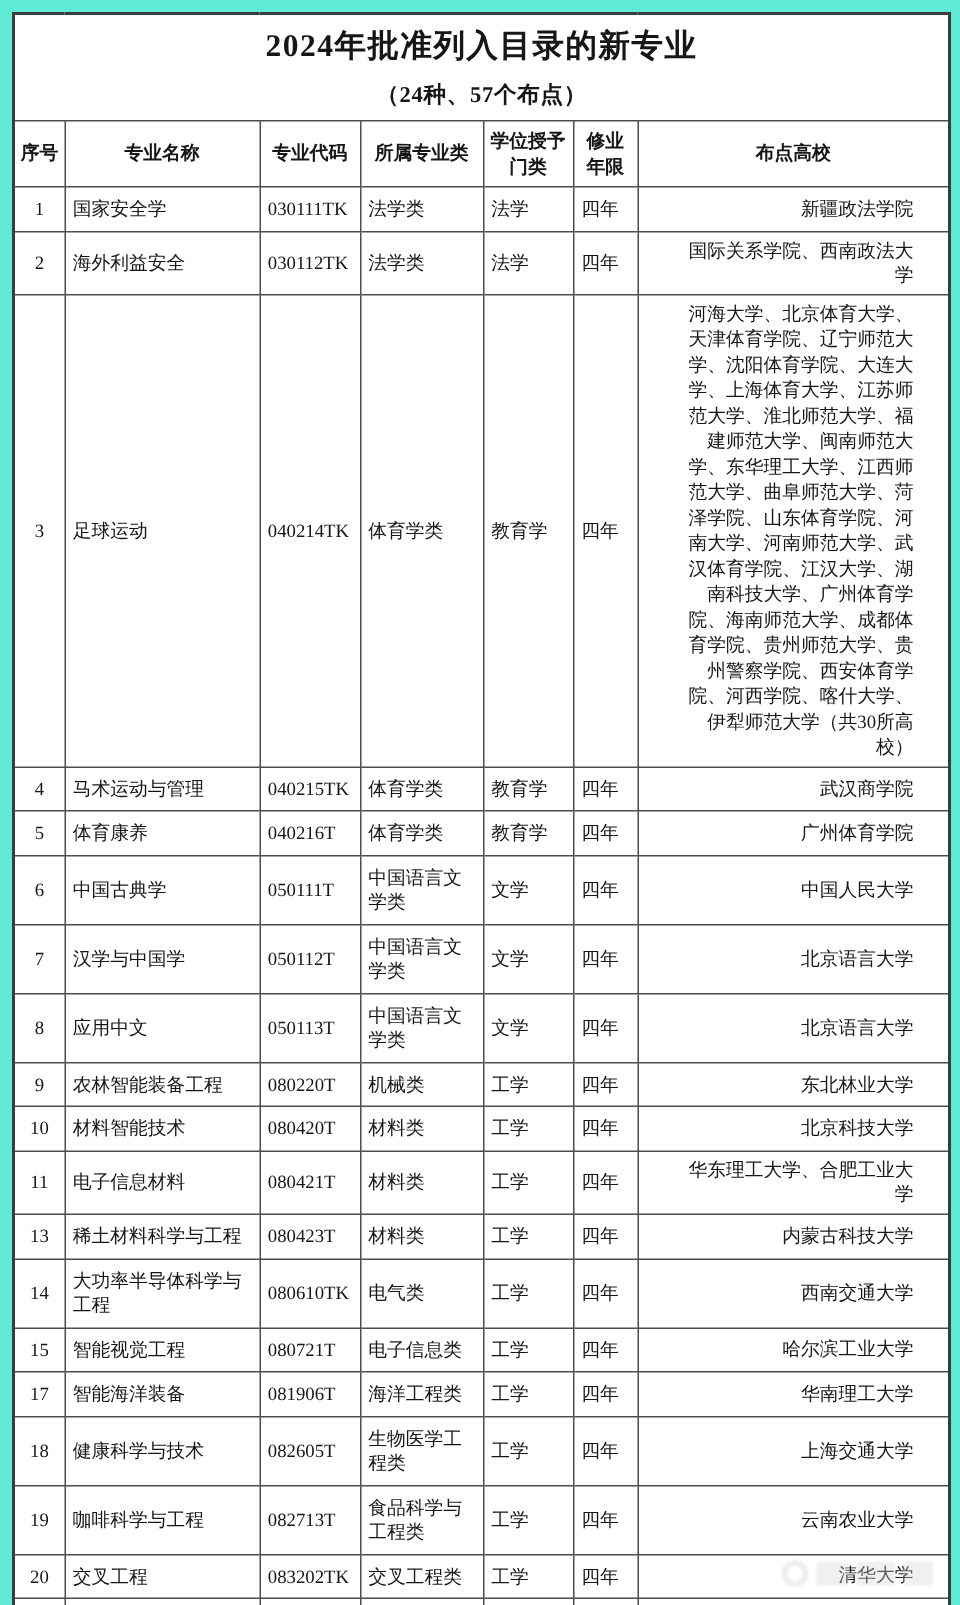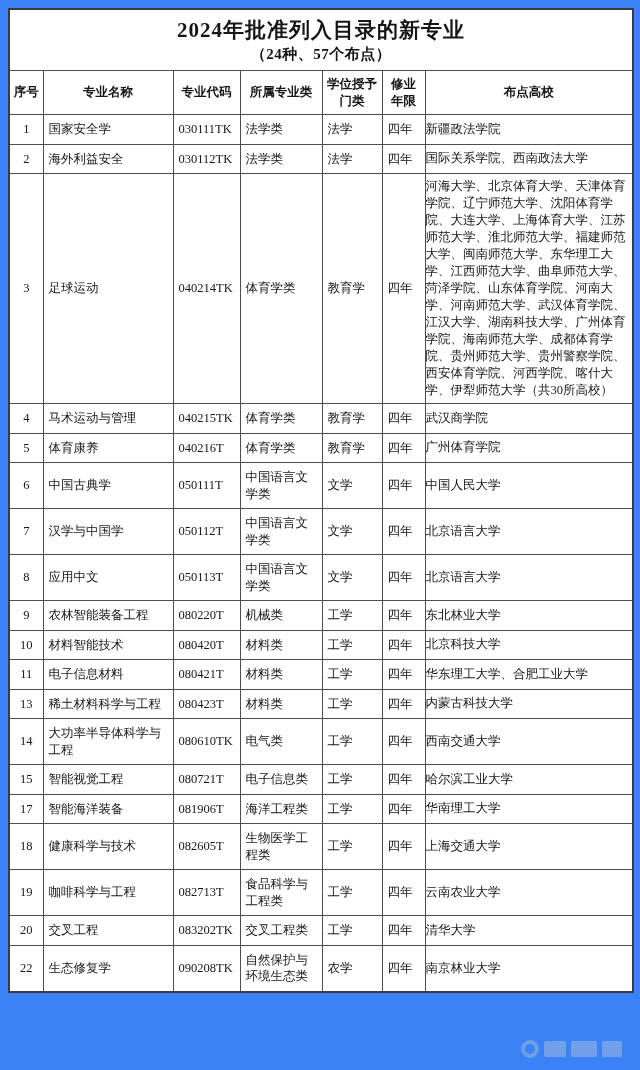--- a/index.html
+++ b/index.html
@@ -3,21 +3,21 @@
 <meta charset="utf-8">
 <style>
   html,body{margin:0;padding:0;}
   body{
     width:640px;height:1070px;
     background:#f7f7f6;
     font-family:"Liberation Serif","DejaVu Serif",serif;
     color:#161616;
     -webkit-font-smoothing:antialiased;
   }
-  .page{position:relative;width:640px;height:1070px;overflow:hidden;background:#3b82f6;}
+  .page{position:relative;width:640px;height:1070px;overflow:hidden;background:#5eead4;}
   table.majors{
     position:absolute;left:8px;top:8px;width:624px;
     border-collapse:collapse;table-layout:fixed;
     background:#ffffff;
     border:2px solid #3c3c3c;
   }
   col.c0{width:34px;}
   col.c1{width:130px;}
   col.c2{width:67px;}
   col.c3{width:82px;}
@@ -35,28 +35,28 @@
     font-weight:normal;
   }
   tr.title-row th{
     text-align:center;
     padding:7px 4px 5px 4px;
   }
   .doc-title{
     font-size:21px;font-weight:bold;letter-spacing:1px;line-height:1.25;
   }
   .doc-subtitle{
-    font-size:15px;font-weight:bold;margin-top:2px;letter-spacing:0.5px;
+    font-size:15px;font-weight:bold;margin-top:12px;letter-spacing:0.5px;
   }
   tr.header-row th{
     text-align:center;font-weight:bold;
     padding:5px 3px;
   }
   td.c-index{text-align:center;}
-  td.c-colleges{line-height:1.33;padding:4px 0;}
+  td.c-colleges{line-height:1.33;padding:4px 23px;text-align:right;}
   tr.row-tall td.c-colleges{line-height:1.36;}
   
   .watermark{
     position:absolute;right:18px;bottom:12px;
     display:flex;align-items:center;gap:5px;
     opacity:0.35;filter:blur(0.6px);
     pointer-events:none;
   }
   .wm-circle{
     width:18px;height:18px;border-radius:50%;

